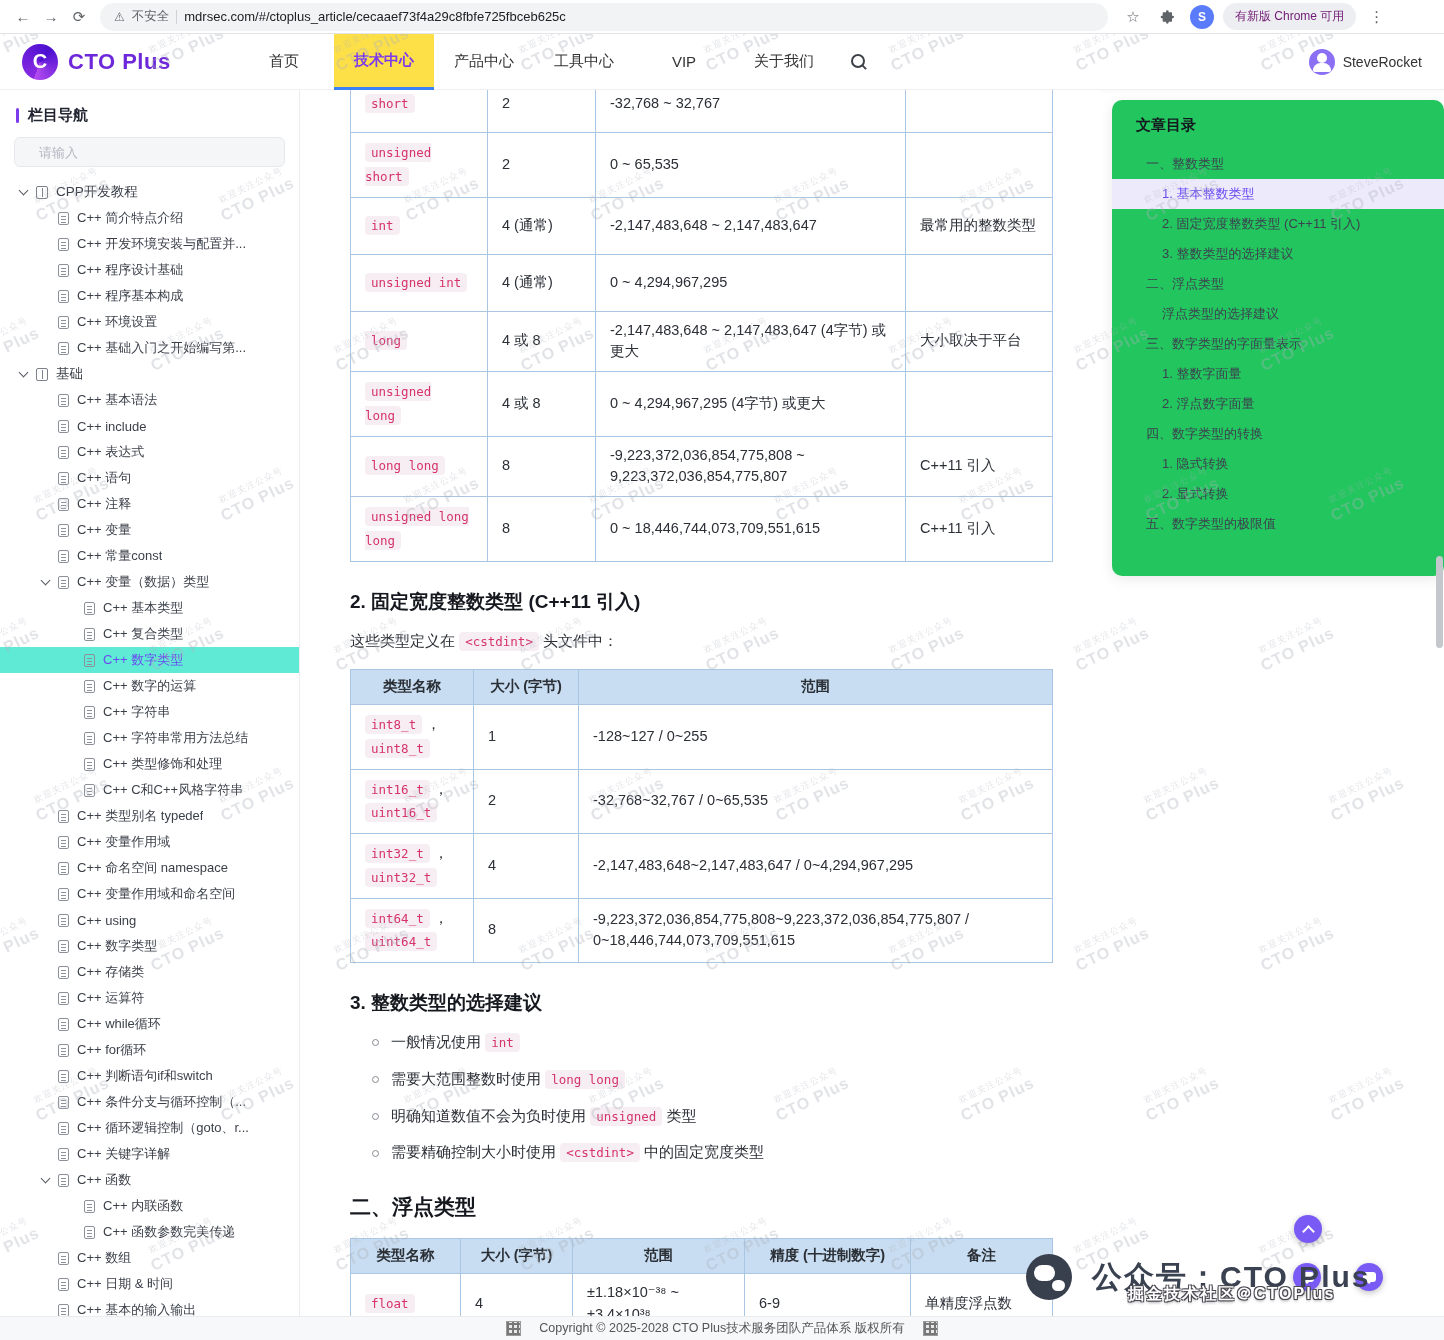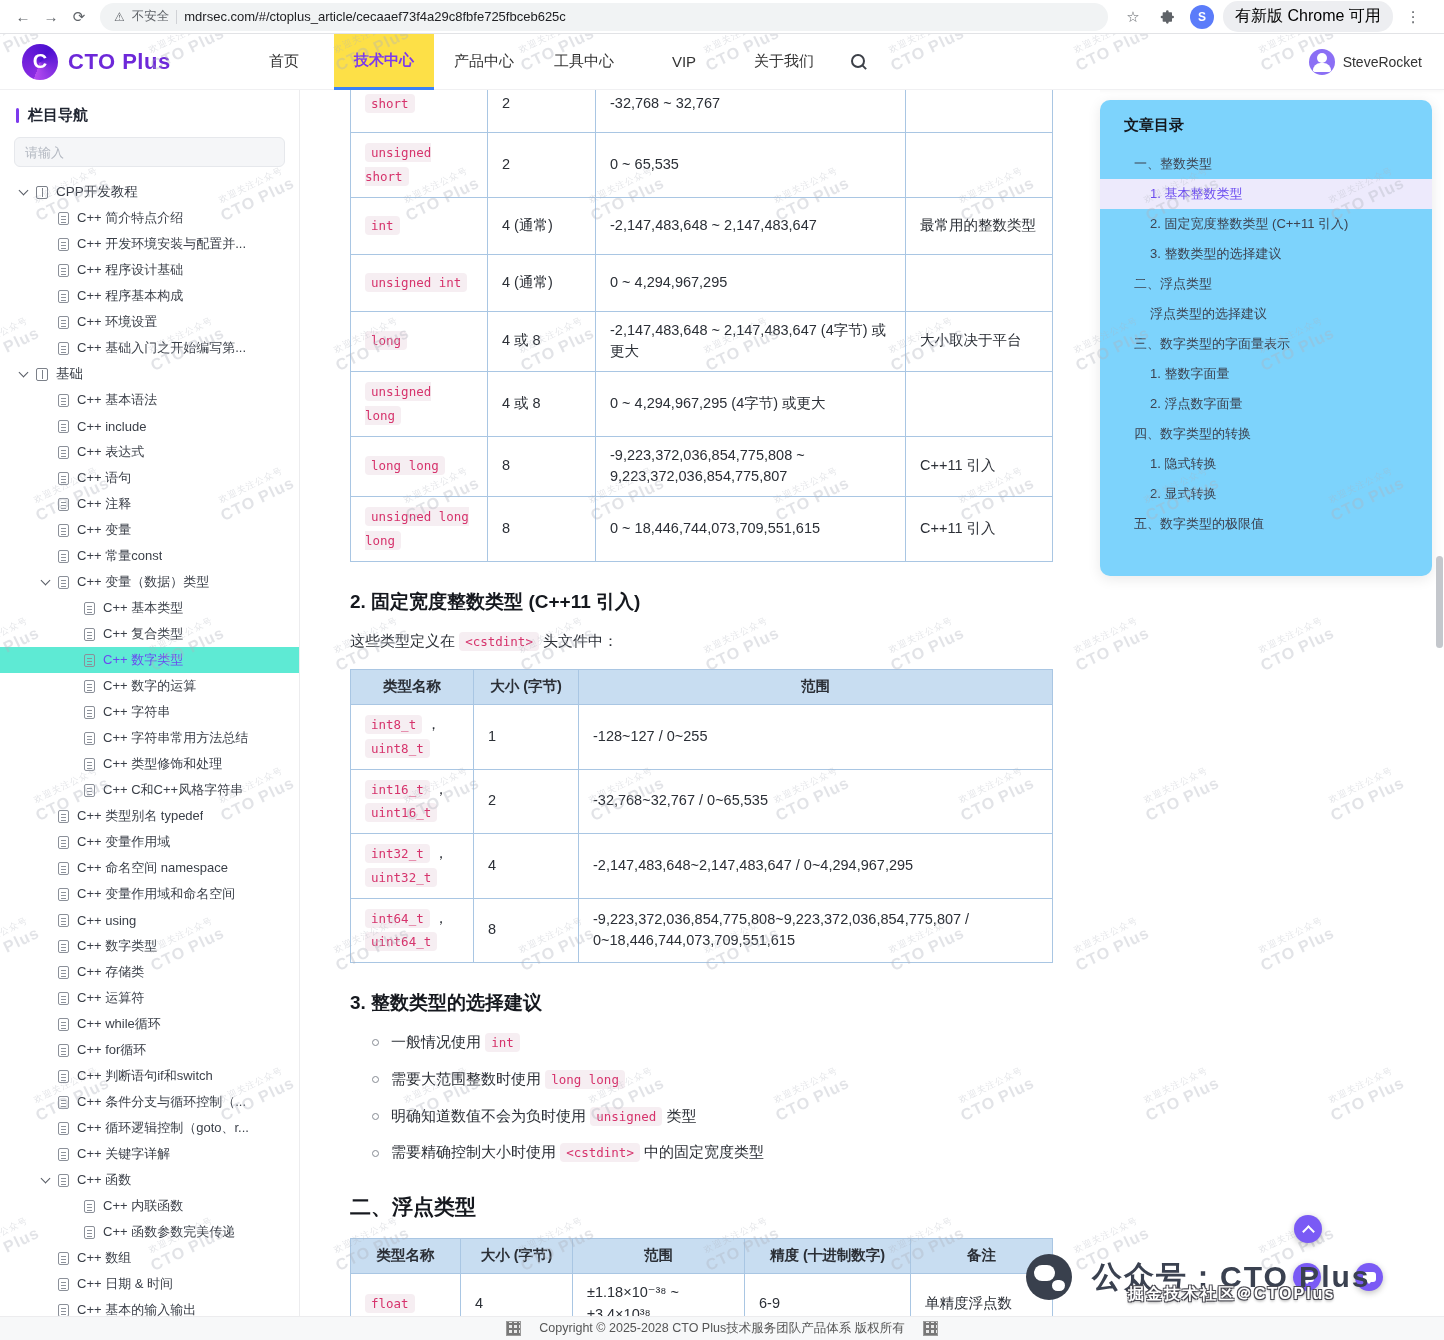--- a/index.html
+++ b/index.html
@@ -9,21 +9,21 @@
 
 .browser-bar{position:relative;z-index:20;height:34px;background:#fff;display:flex;align-items:center;padding:0 10px;gap:2px;border-bottom:1px solid #e2e3e6}
 .nav-ic{width:26px;height:26px;display:flex;align-items:center;justify-content:center;color:#5f6368;font-size:15px;border-radius:50%;flex:none;cursor:pointer}
 .url-bar{width:1008px;height:28px;background:#f1f3f4;border-radius:14px;display:flex;align-items:center;padding:0 14px;gap:7px;margin:0 8px 0 6px;cursor:text}
 .warn-ic{color:#5f6368;font-size:12px}
 .not-secure{color:#5f6368;font-size:12.5px;white-space:nowrap}
 .url-sep{width:1px;height:14px;background:#d0d2d6}
 .url-text{color:#202124;font-size:13px;white-space:nowrap;overflow:hidden}
 .chrome-right{display:flex;align-items:center;gap:9px;margin-left:2px}
 .avatar-s{width:24px;height:24px;border-radius:50%;background:#5b7cfa;color:#fff;font-size:12px;display:flex;align-items:center;justify-content:center;font-weight:700;cursor:pointer}
-.update-pill{display:flex;align-items:center;background:#edeef1;border-radius:15px;padding:5px 12px;font-size:16px;color:#000000;white-space:nowrap;cursor:pointer}
+.update-pill{display:flex;align-items:center;background:#edeef1;border-radius:15px;padding:5px 12px;font-size:12px;color:#701a75;white-space:nowrap;cursor:pointer}
 .kebab{color:#5f6368;font-size:15px;padding:0 4px;cursor:pointer}
 
 
 .site-header{position:relative;height:56px;background:#fff;display:flex;align-items:center;padding:0 22px;border-bottom:1px solid #f0f0f2;box-shadow:0 1px 4px rgba(0,0,0,.04)}
 .logo{display:flex;align-items:center;gap:10px;min-width:212px;cursor:pointer}
 .logo-mark{width:36px;height:36px;border-radius:50%;background:conic-gradient(from 200deg,#8a2be2,#4b0fd0 55%,#b44bf0);color:#fff;display:flex;align-items:center;justify-content:center;font-weight:700;font-size:20px}
 .logo-text{font-size:22px;font-weight:700;color:#6d28d9;letter-spacing:.5px}
 .main-nav{display:flex;height:56px;align-items:stretch}
 .nav-item{width:100px;display:flex;align-items:center;justify-content:center;font-size:15px;color:#333;cursor:pointer}
 .nav-item.active{background:#fde047;color:#7c3aed;font-weight:700;border-bottom:3px solid #3b82f6}
@@ -37,21 +37,21 @@
 .user-avatar::after{content:"";position:absolute;bottom:3px;left:4px;width:18px;height:9px;border-radius:9px 9px 2px 2px;background:#fff}
 .user-name{font-size:14px;color:#333}
 
 
 .page-body{position:relative;display:flex;height:1250px}
 
 
 .sidebar{width:300px;flex:none;border-right:1px solid #ececee;overflow:hidden;background:#fff}
 .side-title{display:flex;align-items:center;gap:9px;margin:16px 16px 12px;font-size:15px;font-weight:700;color:#1f2430}
 .side-title::before{content:"";width:3px;height:15px;background:#7c3aed;border-radius:2px}
-.side-search{display:block;margin:0 14px 12px;height:30px;width:calc(100% - 28px);background:#f5f6f8;border:1px solid #e6e8ec;border-radius:6px;padding:0 10px;font-size:13px;color:#333;outline:none;font-family:inherit}
+.side-search{display:block;margin:0 14px 12px;height:30px;width:calc(100% - 28px);background:#f5f6f8;border:1px solid #e6e8ec;border-radius:6px;padding:0 24px;font-size:13px;color:#333;outline:none;font-family:inherit}
 .side-search::placeholder{color:#b4b9c2}
 .tree-item{display:flex;align-items:center;height:26px;font-size:13px;color:#3a3f48;cursor:pointer;white-space:nowrap}
 .tree-item.lv0{padding-left:36px;font-size:13.5px}
 .tree-item.lv1{padding-left:58px}
 .tree-item.lv2{padding-left:84px}
 .tree-item.selected{background:#5eead4}
 .tree-item.selected .tree-label{color:#6a4af0}
 .tree-item.selected .ic-doc,{border-color:#6a4af0}
 .chev{flex:none;width:7px;height:7px;border-right:1.6px solid #565b64;border-bottom:1.6px solid #565b64;transform:rotate(45deg);margin:-3px 9px 0 -16px}
 .ic-doc{flex:none;width:11px;height:13px;border:1.3px solid #8b9099;border-radius:2px;margin-right:8px;position:relative}
@@ -71,21 +71,21 @@
 .chip{font-family:"DejaVu Sans Mono","Liberation Mono",monospace;font-size:12.5px;background:#f6eef2;color:#d6336c;padding:2px 6px;border-radius:4px;line-height:1.9}
 .h3{font-size:19px;font-weight:700;color:#15181e;margin:27px 0 15px}
 .h2{font-size:21px;font-weight:700;color:#15181e;margin:28px 0 17px}
 .para{font-size:15px;color:#2b2f36;margin:0 0 16px}
 .advice{list-style:none;margin:4px 0 6px;padding-left:22px}
 .advice li{display:flex;align-items:center;gap:12px;margin:13px 0;font-size:15px;color:#2b2f36}
 .dot{flex:none;width:7px;height:7px;border:1.5px solid #868b93;border-radius:50%}
 
 
 .toc-col{width:344px;flex:none;position:relative}
-.toc-card{position:absolute;top:10px;left:0;width:332px;height:476px;background:#7dd3fc;border-radius:10px;box-shadow:0 3px 14px rgba(0,0,0,.09);padding-top:16px;overflow:hidden}
+.toc-card{position:absolute;top:10px;left:12px;width:332px;height:476px;background:#22c55e;border-radius:10px;box-shadow:0 3px 14px rgba(0,0,0,.09);padding-top:16px;overflow:hidden}
 .toc-title{padding:0 24px 14px;font-size:15px;font-weight:700;color:#15181e}
 .toc-item{height:30px;line-height:30px;font-size:13px;color:#3c4250;cursor:pointer;white-space:nowrap;overflow:hidden}
 .toc-item.lv0{padding-left:34px}
 .toc-item.lv1{padding-left:50px}
 .toc-item.active{background:#edeafc;color:#6a4af0}
 
 
 .watermark-layer{position:absolute;left:0;top:34px;right:0;bottom:0;pointer-events:none;z-index:5;overflow:hidden}
 .wm-cell{position:absolute;transform:rotate(-26deg);text-align:center;color:#aeb2bc;opacity:.35}
 .wm-small{font-size:9px;letter-spacing:1px}

